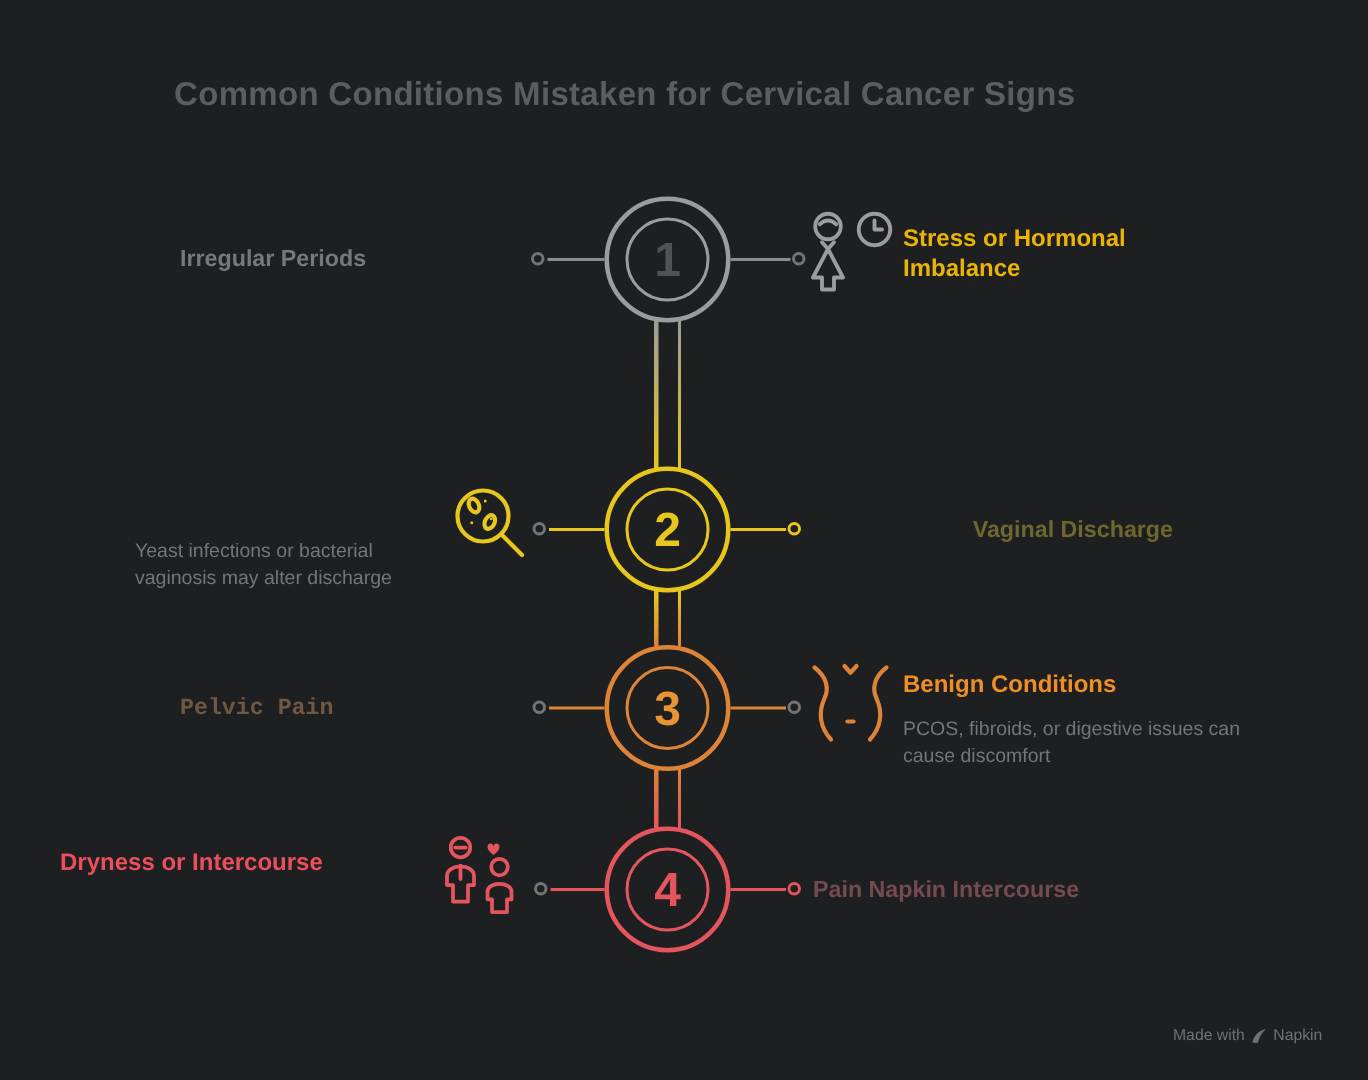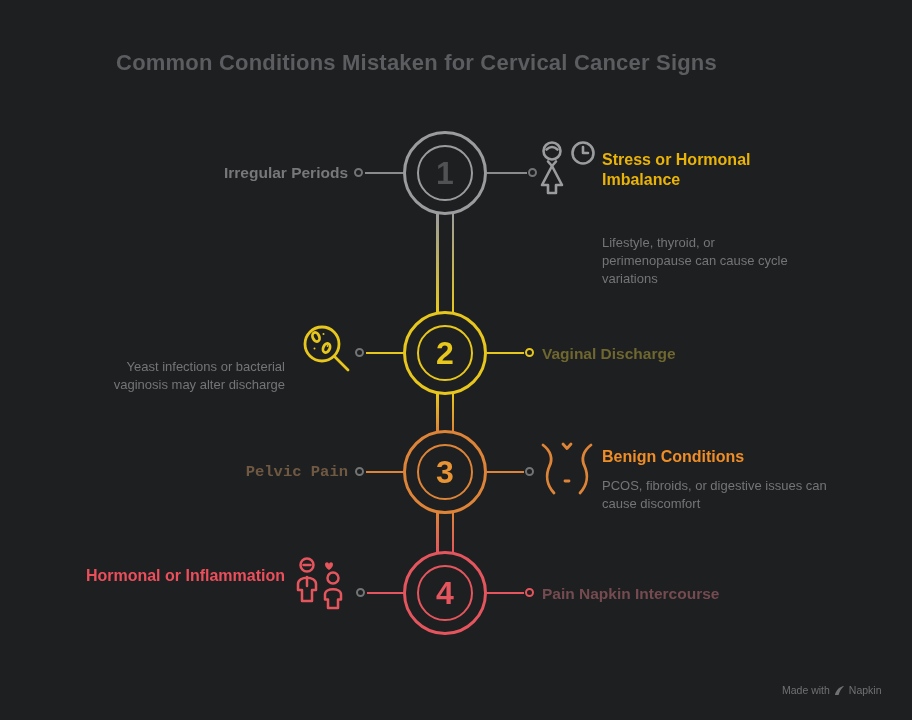--- a/index.html
+++ b/index.html
@@ -27,21 +27,21 @@
   
   .hline{height:2px;}
   .hl-gray{background:#8a8b8d;} .hl-yellow{background:#e7c71d;}
   .hl-orange{background:#dd8438;} .hl-red{background:#e5555e;}
   .dot{width:9px;height:9px;border:2px solid #737476;border-radius:50%;box-sizing:border-box;}
   .dot-yellow{border-color:#e7c71d;} .dot-red{border-color:#e5555e;}
   
   .label{font-size:15.5px;font-weight:bold;line-height:20px;}
   .heading{font-size:16px;font-weight:bold;line-height:20px;}
   .desc{font-size:13px;line-height:18px;color:#737577;}
-  .ra{text-align:right;}
+  .ra{}
   .lab-gray{color:#77787a;} .lab-olive{color:#6e672f;}
   .lab-brown{color:#705943;font-family:Liberation Mono, monospace;} .lab-mauve{color:#744b50;}
   .hd-white{color:#eab308;} .hd-yellow{color:#e7c71d;}
   .hd-orange{color:#ef8d26;} .hd-red{color:#ec4f5c;}
   
   .footer{display:flex;align-items:center;gap:4px;color:#707173;font-size:10.5px;}
   svg{display:block;}
 </style>
 </head>
 <body>
@@ -118,51 +118,50 @@
     <svg width="62" height="62" viewBox="0 0 62 62" fill="none" stroke="#9b9c9e" stroke-width="2.6" stroke-linecap="round" stroke-linejoin="round">
       <circle cx="16" cy="11" r="8.5"></circle>
       <path d="M10.5,9.5 Q16,4.5 21.5,9.5"></path>
       <path d="M12,21.5 L16,26 L20,21.5"></path>
       <path d="M16,26 L6,45 L12,45 L12,53 L20,53 L20,45 L26,45 Z"></path>
       <circle cx="47" cy="13" r="10.5"></circle>
       <path d="M47,7 L47,13 L52,13"></path>
     </svg>
   </div>
   <div class="abs heading hd-white" style="left:602px;top:150px;width:190px;">Stress or Hormonal Imbalance</div>
-  <div class="abs desc" style="left:602px;top:234px;width:200px;">Lifestyle, thyroid, or perimenopause can cause cycle variations</div>
 
   <div class="abs desc ra" style="left:90px;top:358px;width:195px;">Yeast infections or bacterial vaginosis may alter discharge</div>
   <div class="abs" style="left:296px;top:320px;">
     <svg width="62" height="66" viewBox="0 0 62 66" fill="none" stroke="#e7c71d" stroke-width="2.8" stroke-linecap="round" stroke-linejoin="round">
       <circle cx="26" cy="24" r="17"></circle>
       <path d="M38.5,36.5 L52,50"></path>
       <ellipse cx="20" cy="17" rx="3.2" ry="4.8" transform="rotate(-25 20 17)"></ellipse>
       <ellipse cx="30.5" cy="28" rx="3.2" ry="4.8" transform="rotate(25 30.5 28)"></ellipse>
       <circle cx="27.5" cy="14" r="1" fill="#e7c71d" stroke="none"></circle>
       <circle cx="18.5" cy="28.5" r="1" fill="#e7c71d" stroke="none"></circle>
       <circle cx="31.5" cy="26" r="0.9" fill="#e7c71d" stroke="none"></circle>
     </svg>
   </div>
 
-  <div class="abs label lab-olive" style="left:542px;top:344px;width:240px;">Vaginal Discharge</div>
+  <div class="abs label lab-olive" style="left:542px;top:344px;width:240px;text-align:right;">Vaginal Discharge</div>
 
   <div class="abs label ra lab-brown" style="left:120px;top:462px;width:228px;">Pelvic Pain</div>
 
   <div class="abs" style="left:538px;top:441px;">
     <svg width="58" height="62" viewBox="0 0 58 62" fill="none" stroke="#dd8438" stroke-width="2.8" stroke-linecap="round" stroke-linejoin="round">
       <path d="M5,4 C13,10 15,18 11.5,25 C7.5,34 8.5,44 16,52"></path>
       <path d="M53,4 C45,10 43,18 46.5,25 C50.5,34 49.5,44 42,52"></path>
       <path d="M25,3 L29,7.5 L33,3"></path>
       <path d="M27,40 L31,40"></path>
     </svg>
   </div>
   <div class="abs desc" style="left:602px;top:477px;width:232px;">PCOS, fibroids, or digestive issues can cause discomfort</div>
   <div class="abs heading hd-orange" style="left:602px;top:447px;width:240px;">Benign Conditions</div>
 
-  <div class="abs heading ra hd-red" style="left:40px;top:566px;width:245px;">Hormonal or Inflammation</div>
+  <div class="abs heading ra hd-red" style="left:40px;top:566px;width:245px;">Dryness or Intercourse</div>
   <div class="abs" style="left:294px;top:556px;">
     <svg width="60" height="62" viewBox="0 0 60 62" fill="none" stroke="#e5555e" stroke-width="2.5" stroke-linecap="round" stroke-linejoin="round">
       <circle cx="13" cy="9" r="6.5"></circle>
       <path d="M9.5,9 L16.5,9"></path>
       <path d="M4,28 C4,19.5 22,19.5 22,28 L22,34 L18,34 L18,45 L8,45 L8,34 L4,34 Z"></path>
       <path d="M13,21 L13,30"></path>
       <path d="M31,8.5 C31,5.5 35,5.5 35,8.5 C35,5.5 39,5.5 39,8.5 C39,11.5 35,14 35,14 C35,14 31,11.5 31,8.5 Z" fill="#e5555e" stroke="none"></path>
       <circle cx="39" cy="22" r="5.5"></circle>
       <path d="M31,38.5 C31,31.5 47,31.5 47,38.5 L47,43.5 L44,43.5 L44,52 L34,52 L34,43.5 L31,43.5 Z"></path>
     </svg>

